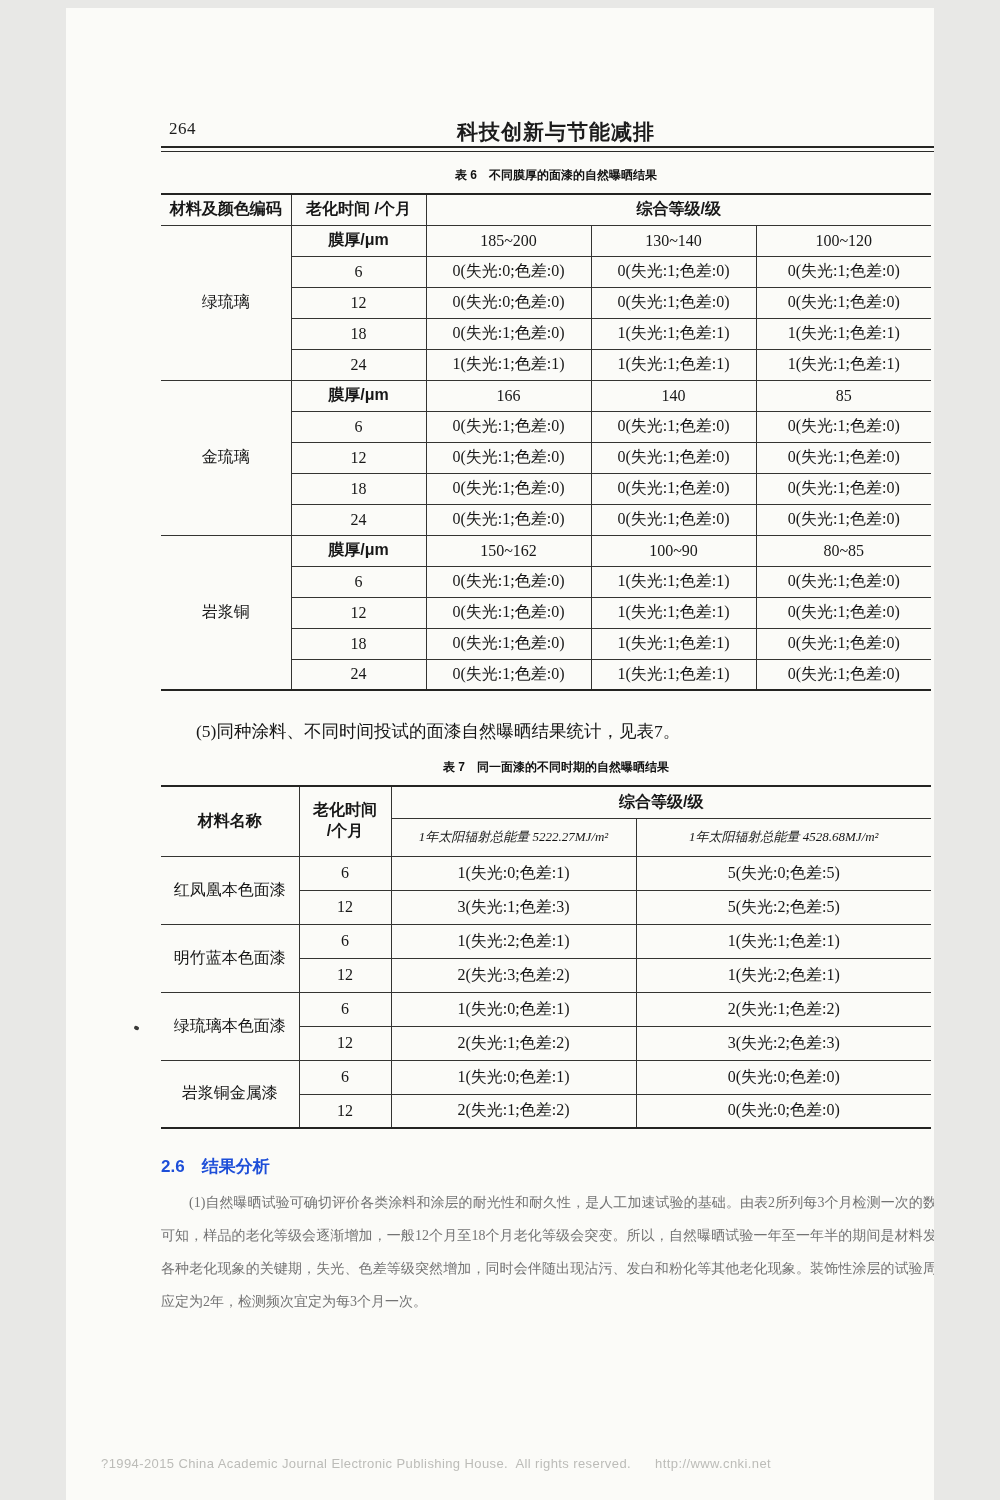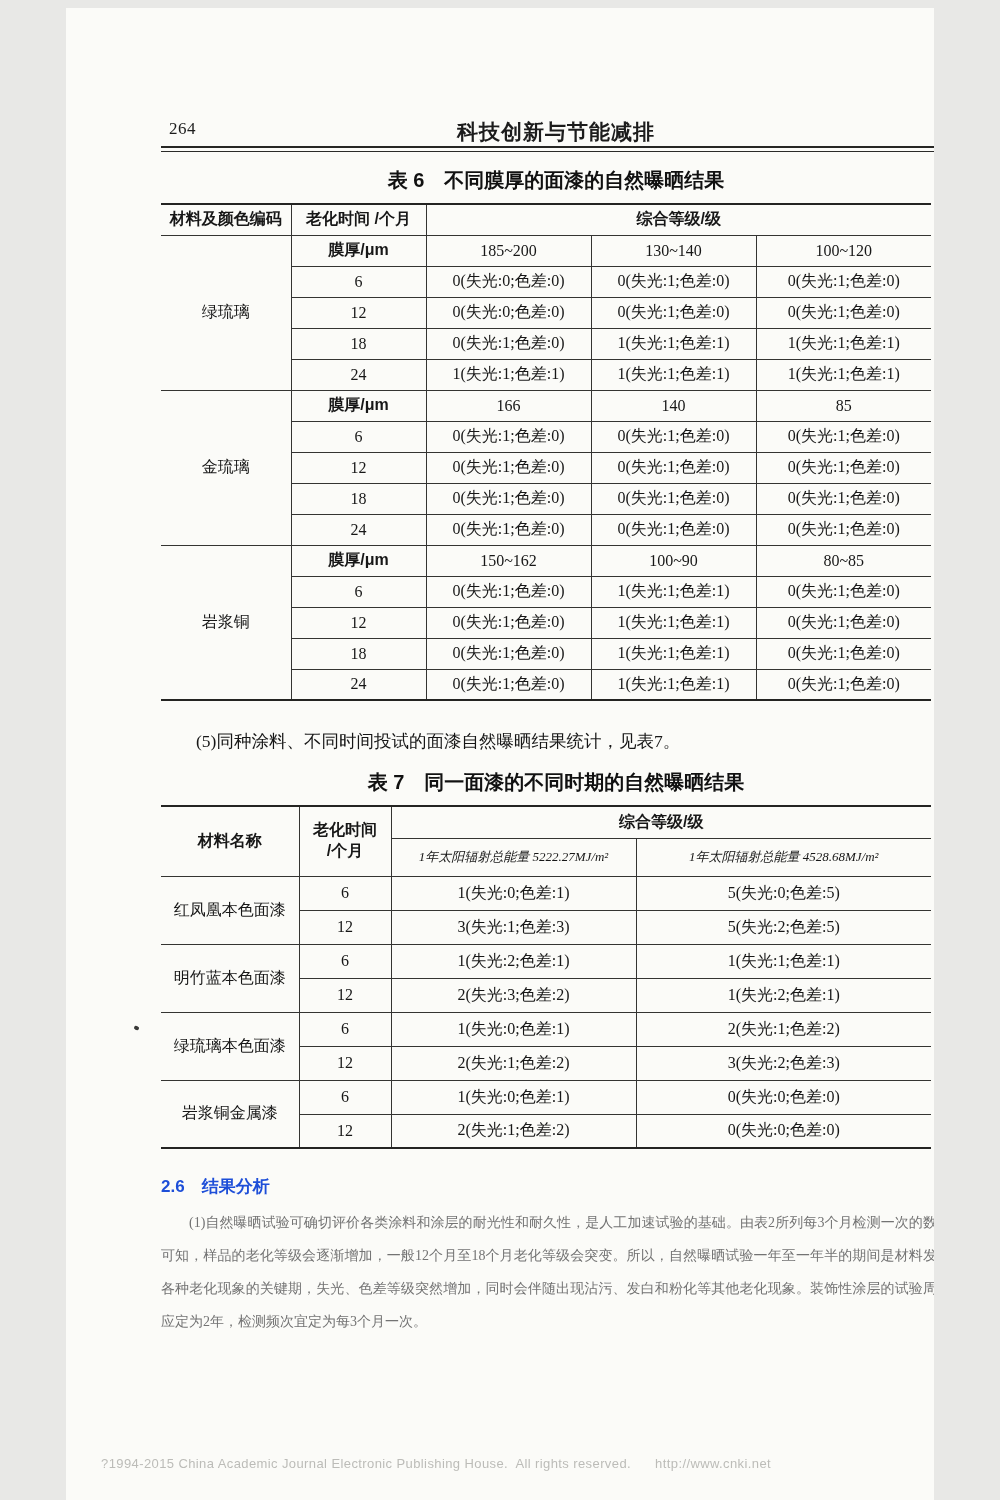--- a/index.html
+++ b/index.html
@@ -13,21 +13,21 @@
   .content { position:absolute; left:95px; top:0; width:790px; }
 
   
   .phead { position:relative; margin-top:110px; height:24px; }
   .pagenum { position:absolute; left:8px; top:1px; font-size:17px; letter-spacing:.5px; }
   .jtitle { display:block; text-align:center; font-size:21px; font-weight:700;
             font-family:"Liberation Sans","DejaVu Sans",sans-serif; letter-spacing:1px; }
   .hrule { margin-top:4px; height:6px; border-top:2.5px solid #262624; border-bottom:1.5px solid #2b2b29; }
 
   .bpara { font-size:17.5px; line-height:26px; text-indent:2em; color:#161616; }
-  .tbl-title { text-align:center; font-size:20px; font-weight:700;
+  .tbl-title { text-align:center; font-size:12px; font-weight:700;
                font-family:"Liberation Sans","DejaVu Sans",sans-serif; color:#111; }
 
   table.dtable { border-collapse:collapse; width:770px; table-layout:fixed;
                  border-top:2px solid #242422; border-bottom:2px solid #242422; }
   .dtable td { border:1px solid #343432; text-align:center; vertical-align:middle;
                font-size:16px; padding:0 2px; color:#171717; overflow:hidden; }
   .dtable tr > td:first-child { border-left:none; }
   .dtable tr > td:last-child  { border-right:none; }
   .hdc { font-family:"Liberation Sans","DejaVu Sans",sans-serif; font-weight:700; font-size:15.5px; }
   .t6 td { height:31px; }

